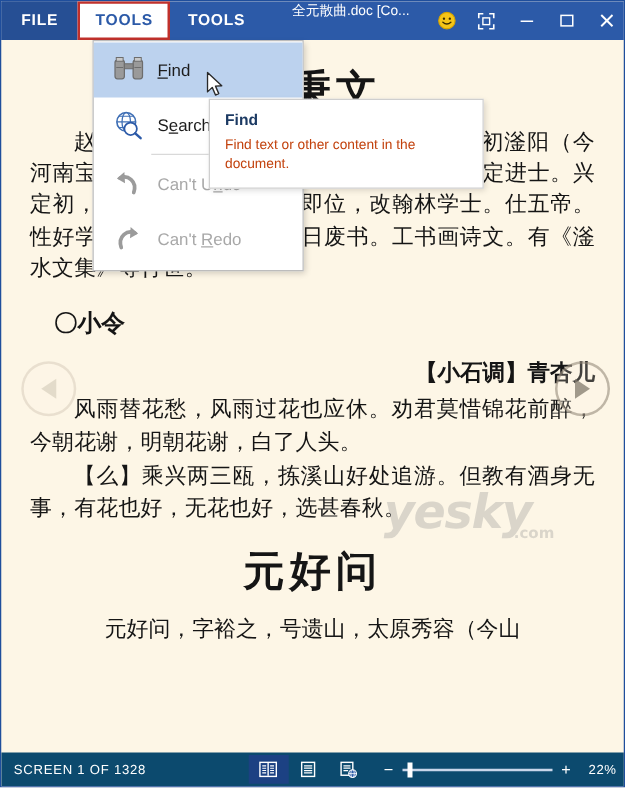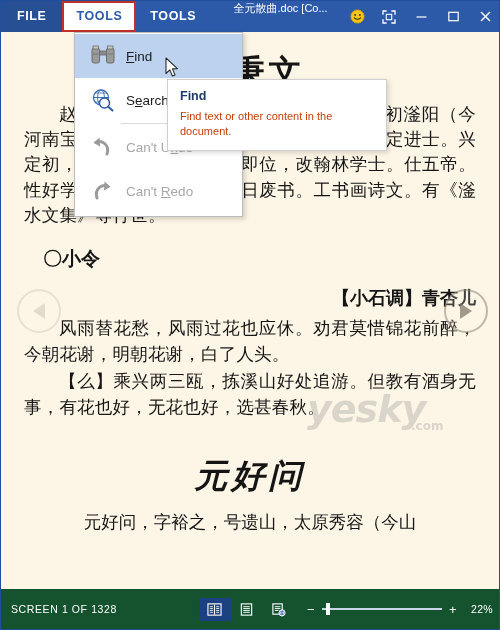--- a/index.html
+++ b/index.html
@@ -99,21 +99,21 @@
   }
   .doc-h1 {
     text-align: center;
     font-family: "DejaVu Serif", "Liberation Serif", serif;
     font-size: 33px;
     font-weight: bold;
     letter-spacing: 4px;
     margin: 14px 0 10px 0;
     line-height: 1.2;
   }
-  .doc-h1.second { margin-top: 36px; margin-bottom: 14px; font-style: italic; }
+  .doc-h1.second { margin-top: 17px; margin-bottom: 14px; }
   .doc-p {
     font-family: "DejaVu Sans", "Liberation Sans", sans-serif;
     font-size: 17.5px;
     line-height: 1.45;
     text-align: justify;
     margin: 0 0 2px 0;
     text-indent: 2em;
     letter-spacing: 0.2px;
   }
   .doc-sec {
@@ -254,22 +254,22 @@
     left: 164px; top: 56px;
     z-index: 70;
     pointer-events: none;
   }
 
   
   .statusbar {
     position: absolute;
     left: 0; bottom: 0;
     width: 500px;
-    height: 40px;
-    background: #14532d;
+    height: 27px;
+    background: #0c4a6e;
     display: flex;
     align-items: center;
     color: #ffffff;
   }
   .sb-screen {
     font-size: 10.5px;
     letter-spacing: 0.6px;
     padding-left: 10px;
     white-space: nowrap;
   }

